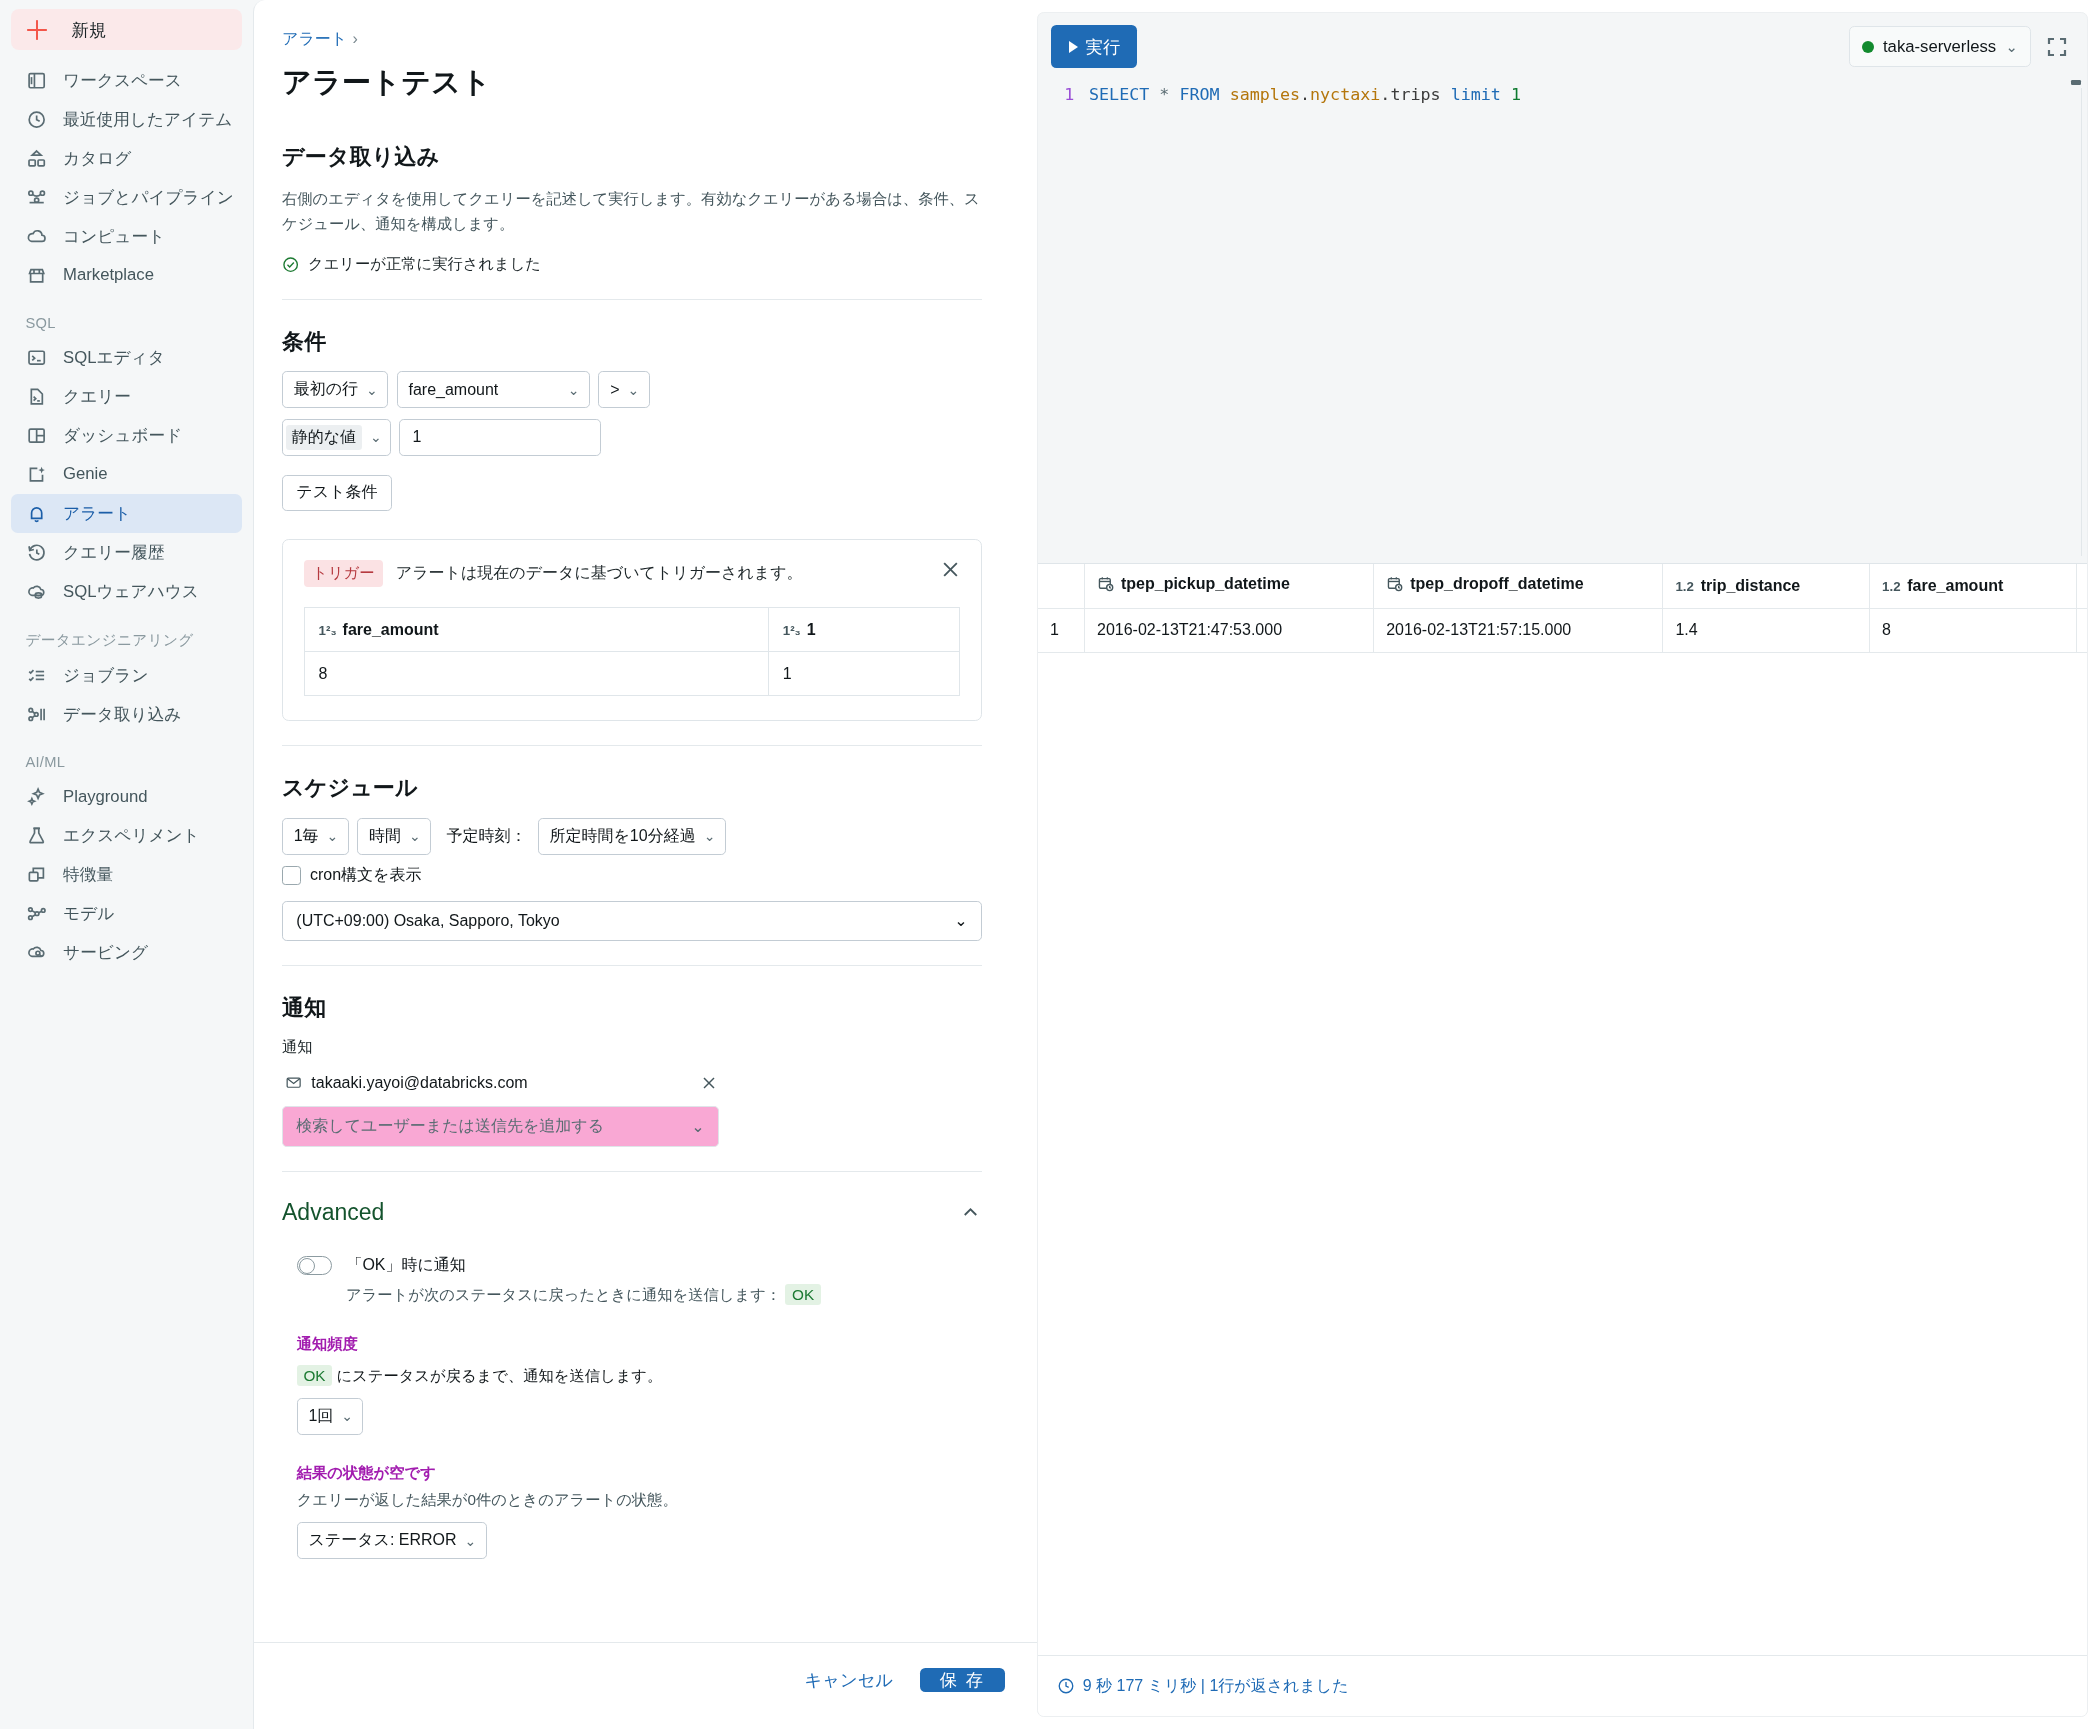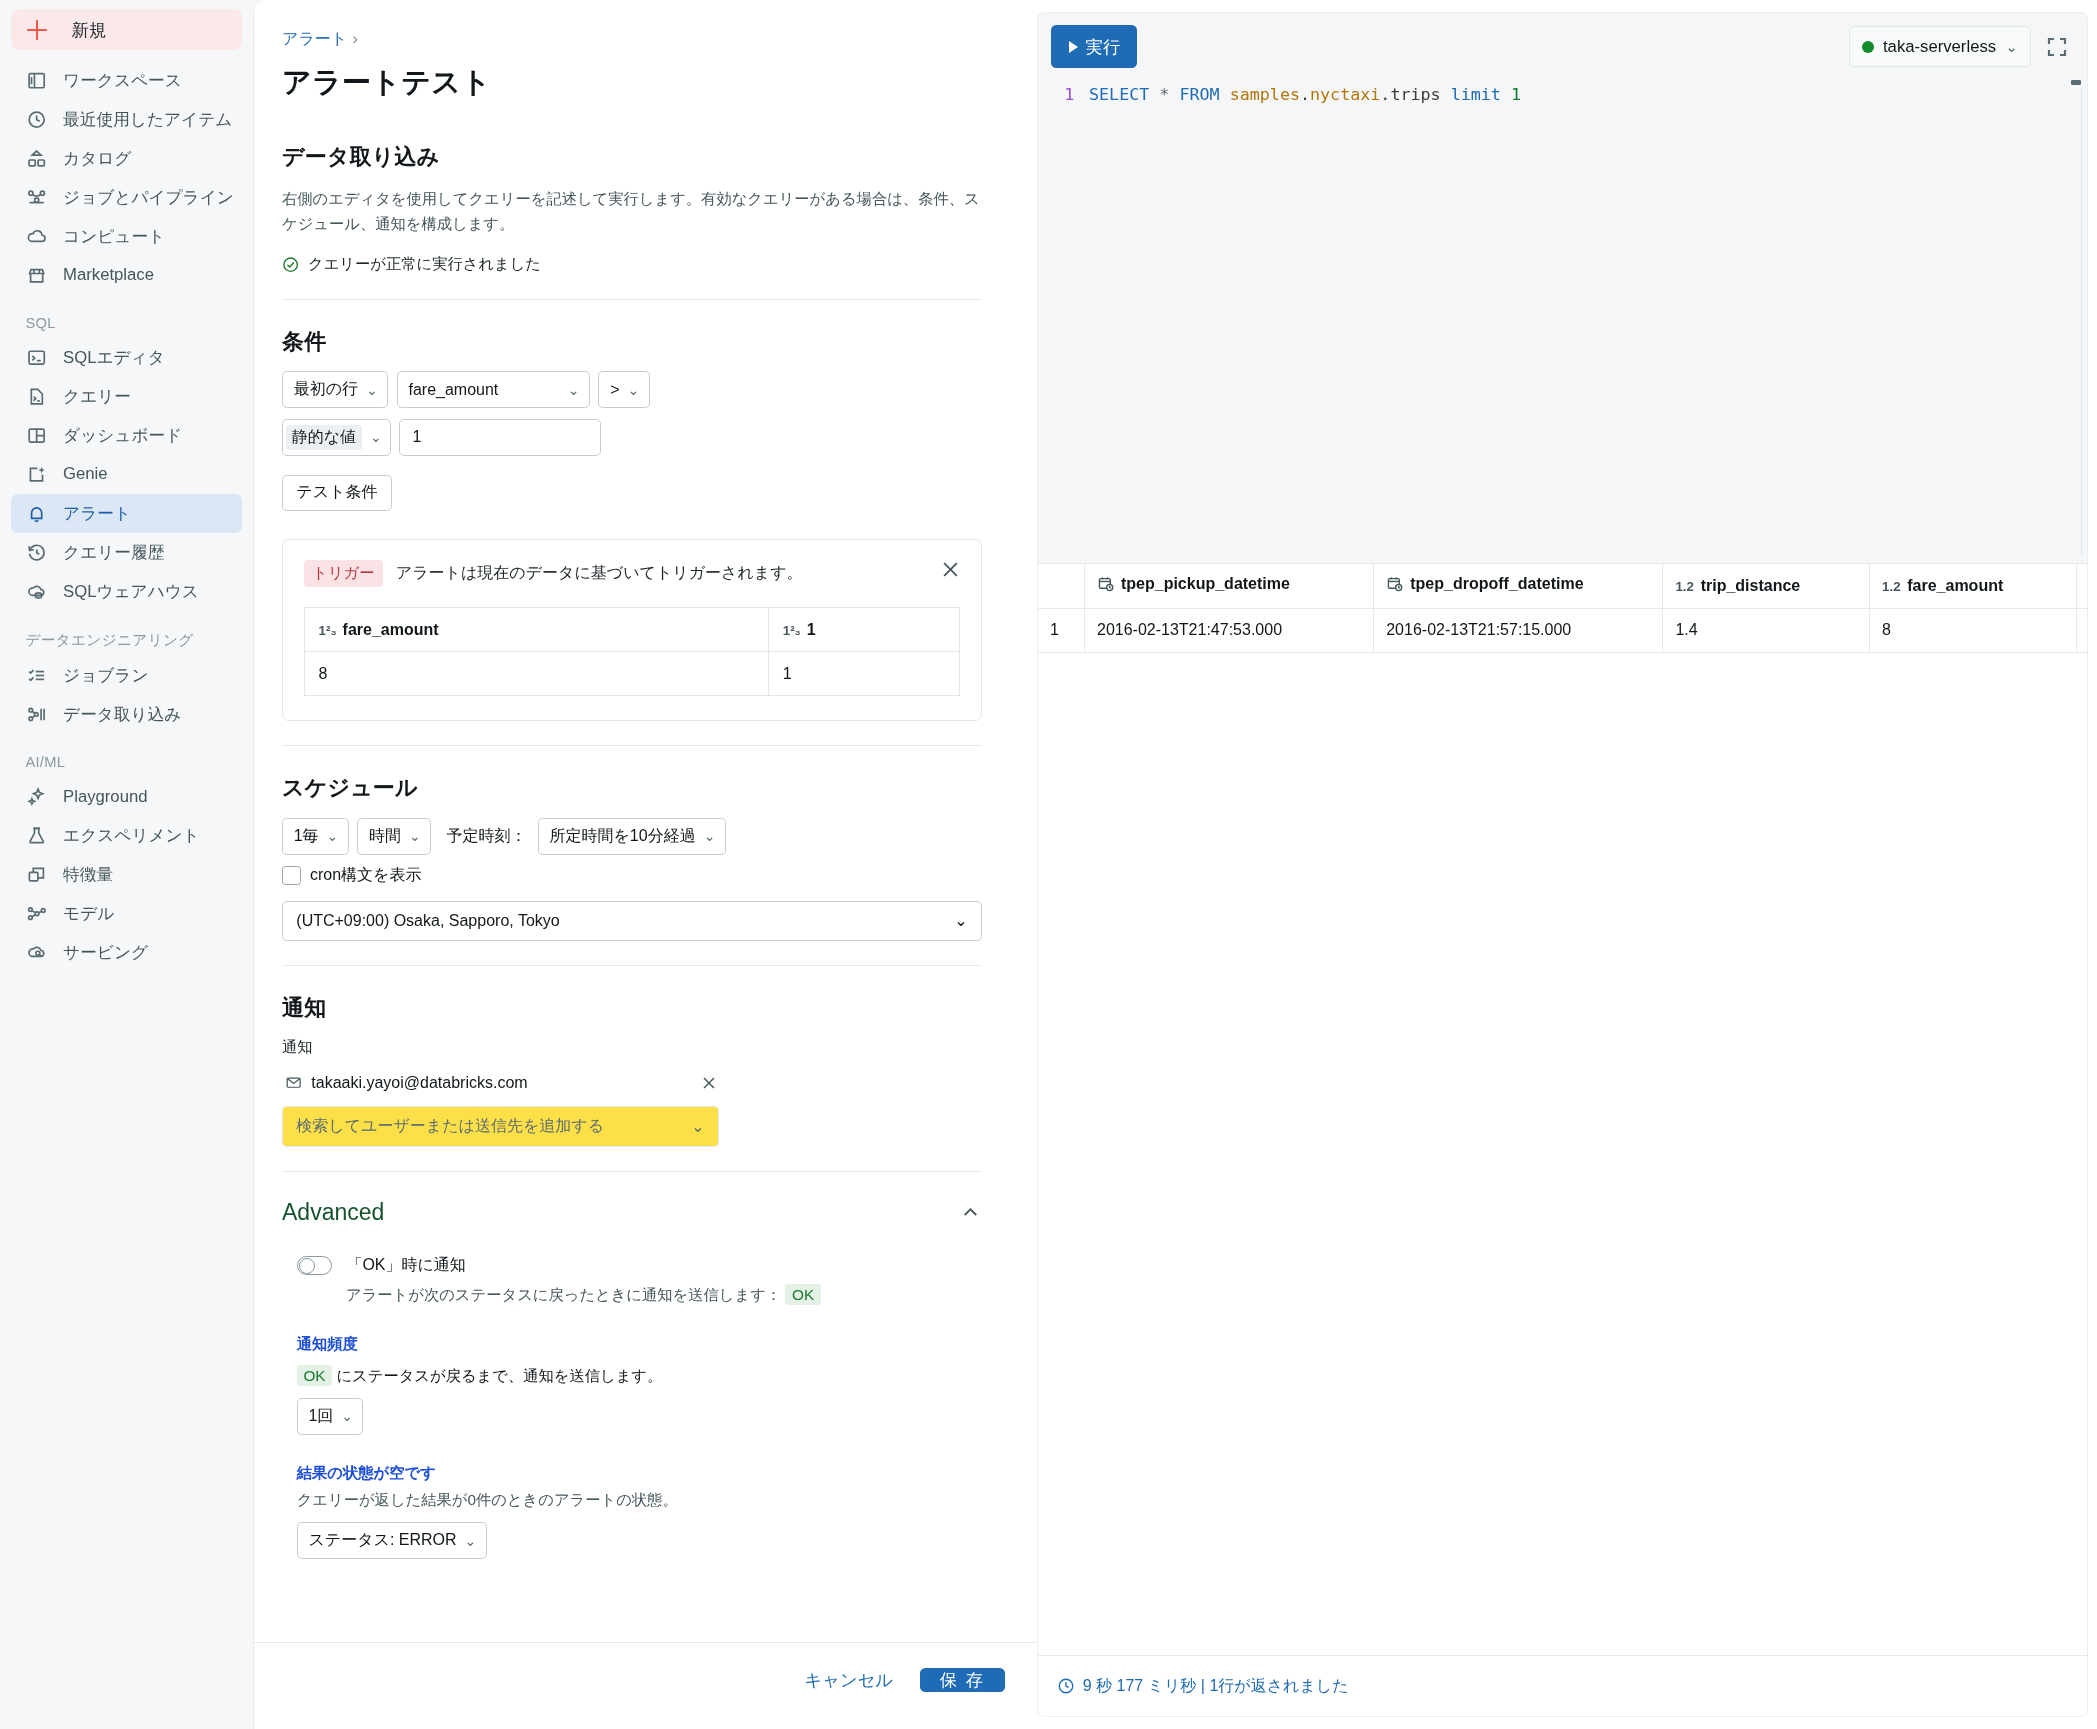--- a/index.html
+++ b/index.html
@@ -141,21 +141,21 @@
   }
 
   .sub-label { font-size: 15.3px; color: #1b2427; margin-bottom: 10.7px; }
   .recipient {
     display: flex; align-items: center; gap: 9.3px; width: 437px;
     padding: 4px 0 4px 2.7px; font-size: 16px; color: #11171a;
   }
   .recipient .mail-ico { width: 17.3px; height: 17.3px; flex: 0 0 17.3px; }
   .recipient .rm { margin-left: auto; cursor: pointer; width: 20px; height: 20px; color: #44565c; }
   .search-sel {
-    width: 437px; height: 41px; border: 0.7px solid #dfe5e9; border-radius: 4.7px; background: #fde047;
+    width: 437px; height: 41px; border: 0.7px solid #dfe5e9; border-radius: 4.7px; background: #f9a8d4;
     display: flex; align-items: center; justify-content: space-between;
     padding: 0 13.3px; font-size: 16px; color: #5a6c73; cursor: pointer; margin-top: 9.3px;
   }
 
   
   .adv-head {
     display: flex; align-items: center; justify-content: space-between;
     width: 700px; margin-bottom: 29px;
   }
   .adv-title { font-size: 23px; font-weight: 400; color: #14532d; }
@@ -165,21 +165,21 @@
     width: 35px; height: 18.7px; border-radius: 10px; background: #fff;
     border: 1.2px solid #8c9ba1; position: relative; cursor: pointer; flex: 0 0 35px;
   }
   .toggle::after {
     content: ""; position: absolute; left: 1.3px; top: 1px;
     width: 14px; height: 14px; border-radius: 50%; background: #fff; border: 1.2px solid #8c9ba1;
   }
   .toggle-label { font-size: 16px; color: #11171a; }
   .toggle-desc { font-size: 15.3px; color: #44565c; padding-left: 64px; margin-top: 9.3px; }
   .pill-ok { background: #e3f2e4; color: #1c7a32; border-radius: 3.3px; padding: 2px 6.7px; font-size: 15.3px; }
-  .adv-sub { font-size: 15.3px; font-weight: 700; color: #1d4ed8; padding-left: 14.7px; margin-top: 28px; }
+  .adv-sub { font-size: 15.3px; font-weight: 700; color: #a21caf; padding-left: 14.7px; margin-top: 28px; }
   .adv-note { font-size: 15.3px; color: #11171a; padding-left: 14.7px; margin-top: 10.7px; }
   .adv-note2 { font-size: 15.3px; color: #44565c; padding-left: 14.7px; margin-top: 6.7px; }
   .adv-ctl { padding-left: 14.7px; margin-top: 10.7px; }
 
   
   #footer {
     position: absolute; left: 0; bottom: 12px; width: 783px; height: 75px;
     background: #fff; border-top: 0.7px solid #e4e9ec;
     display: flex; align-items: center; justify-content: flex-end; gap: 17.3px;
     padding-right: 32px;

